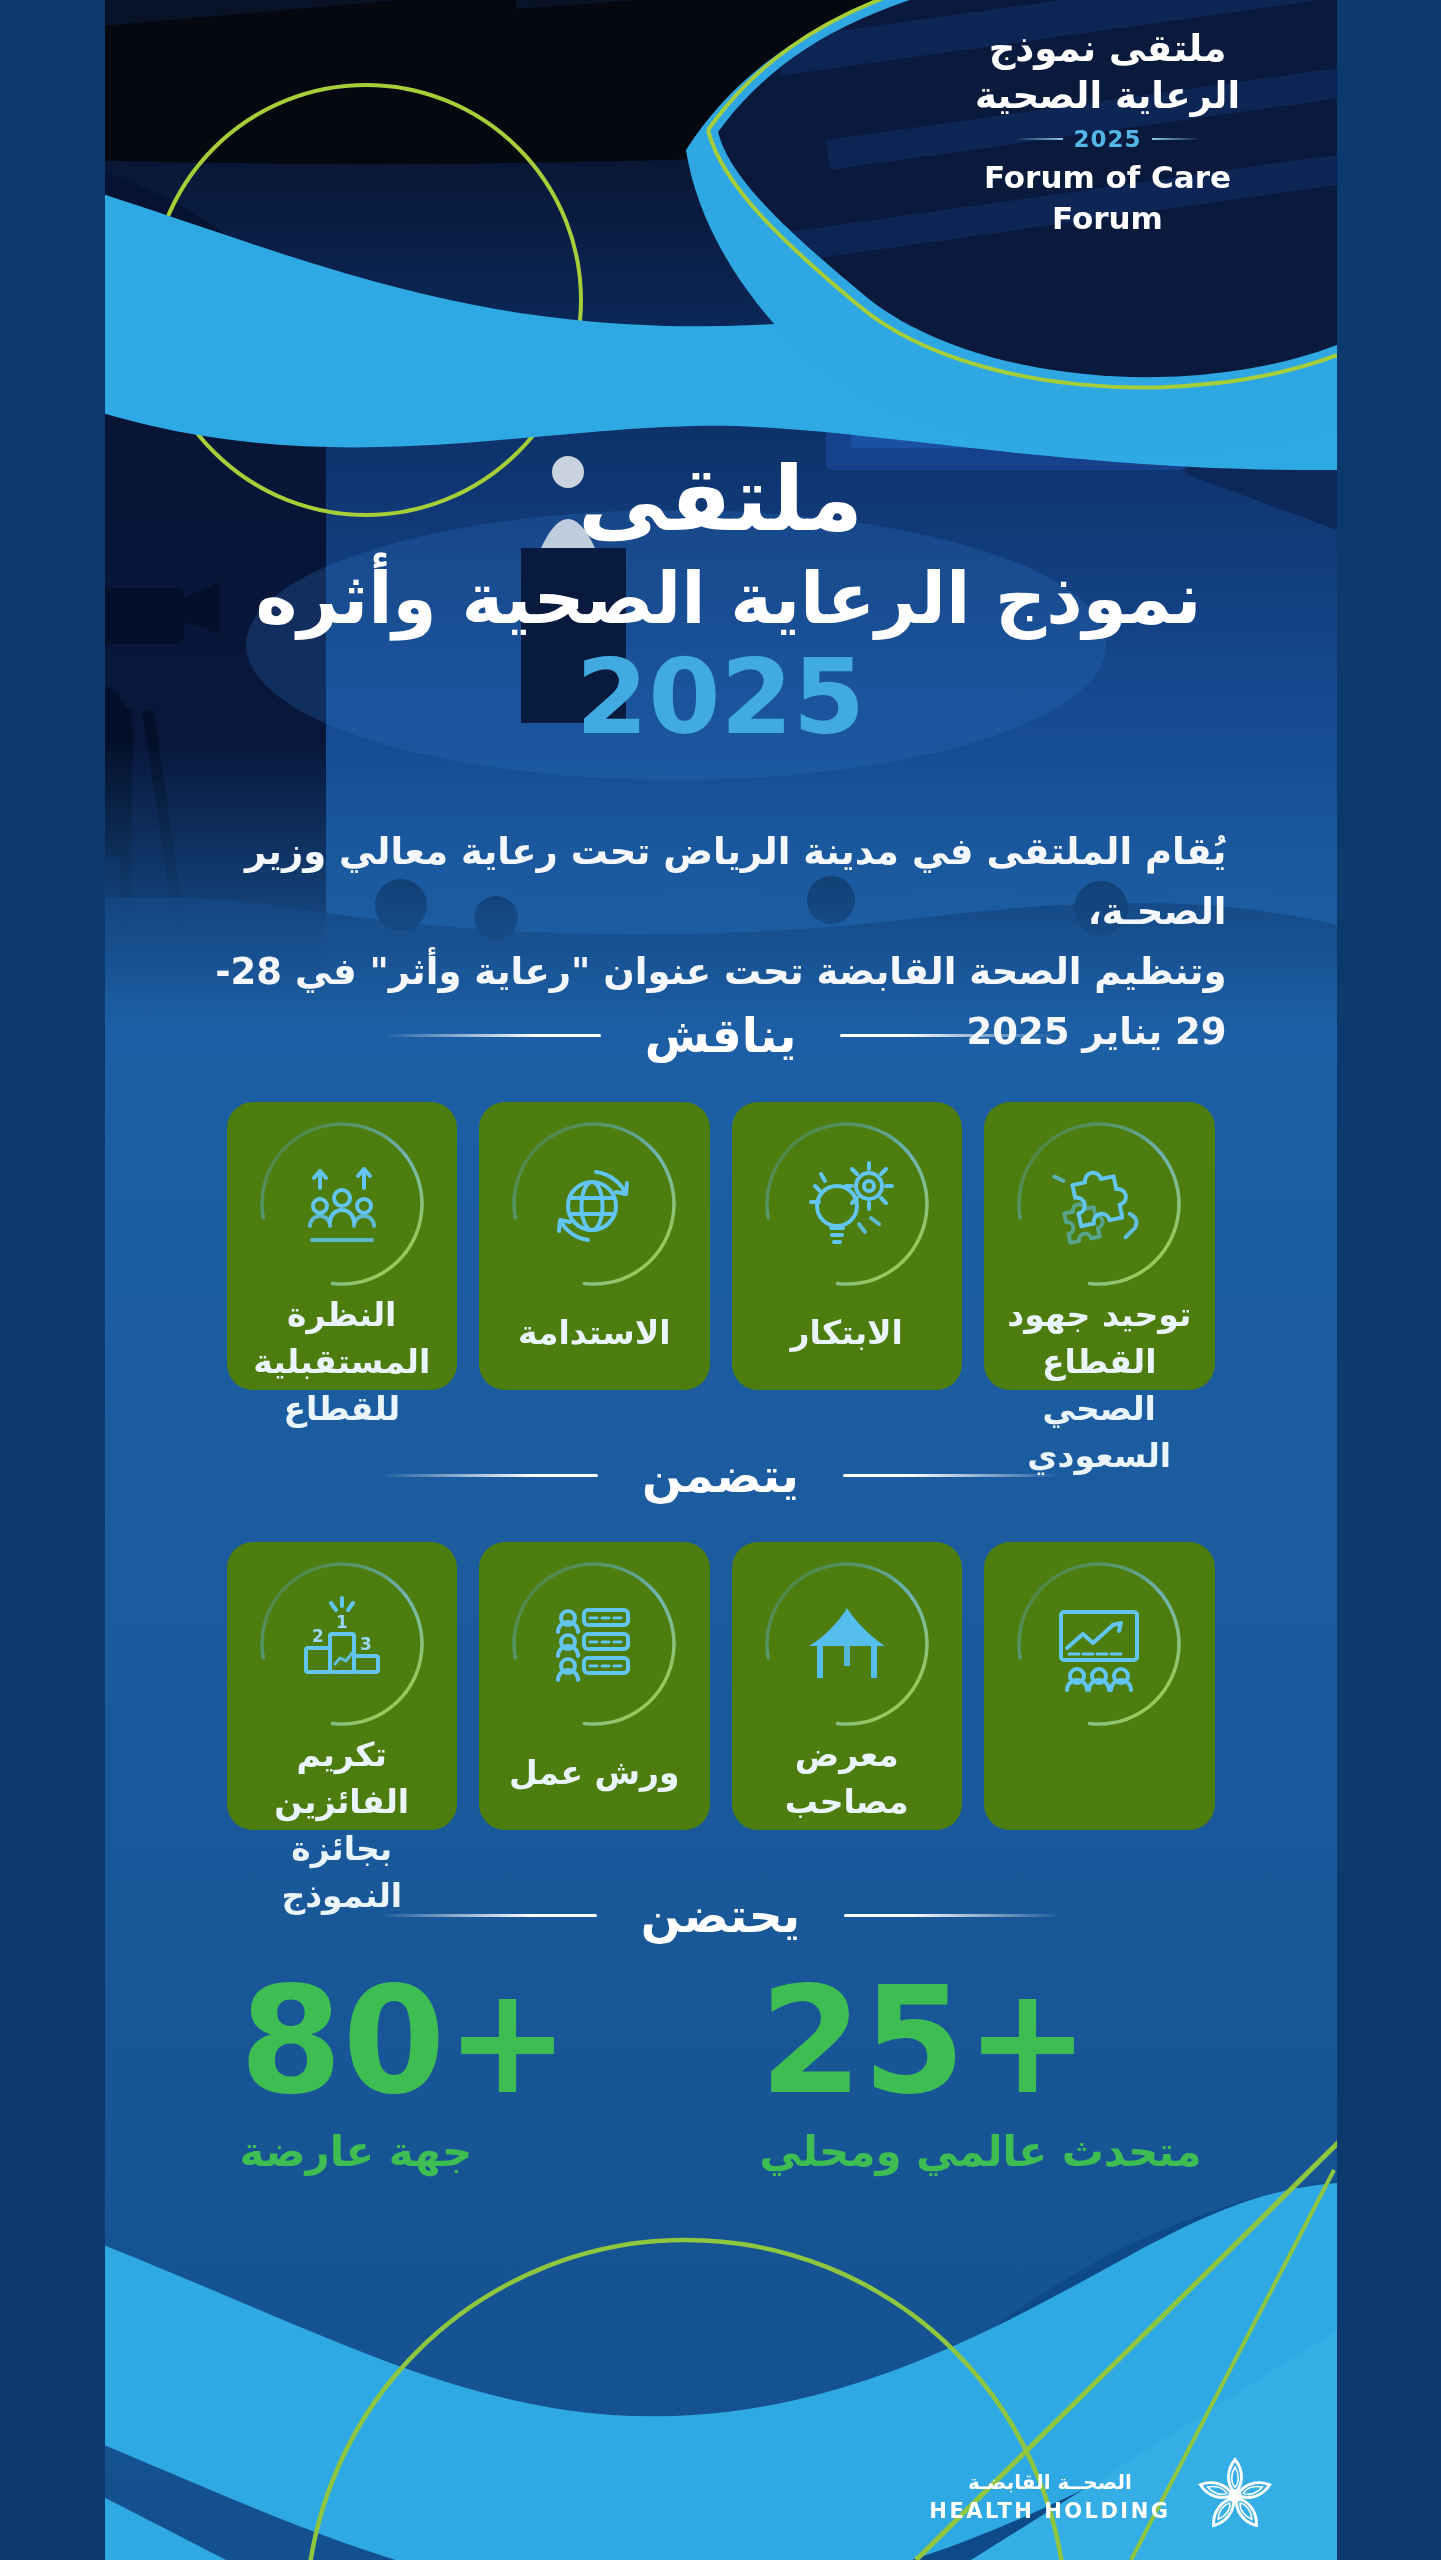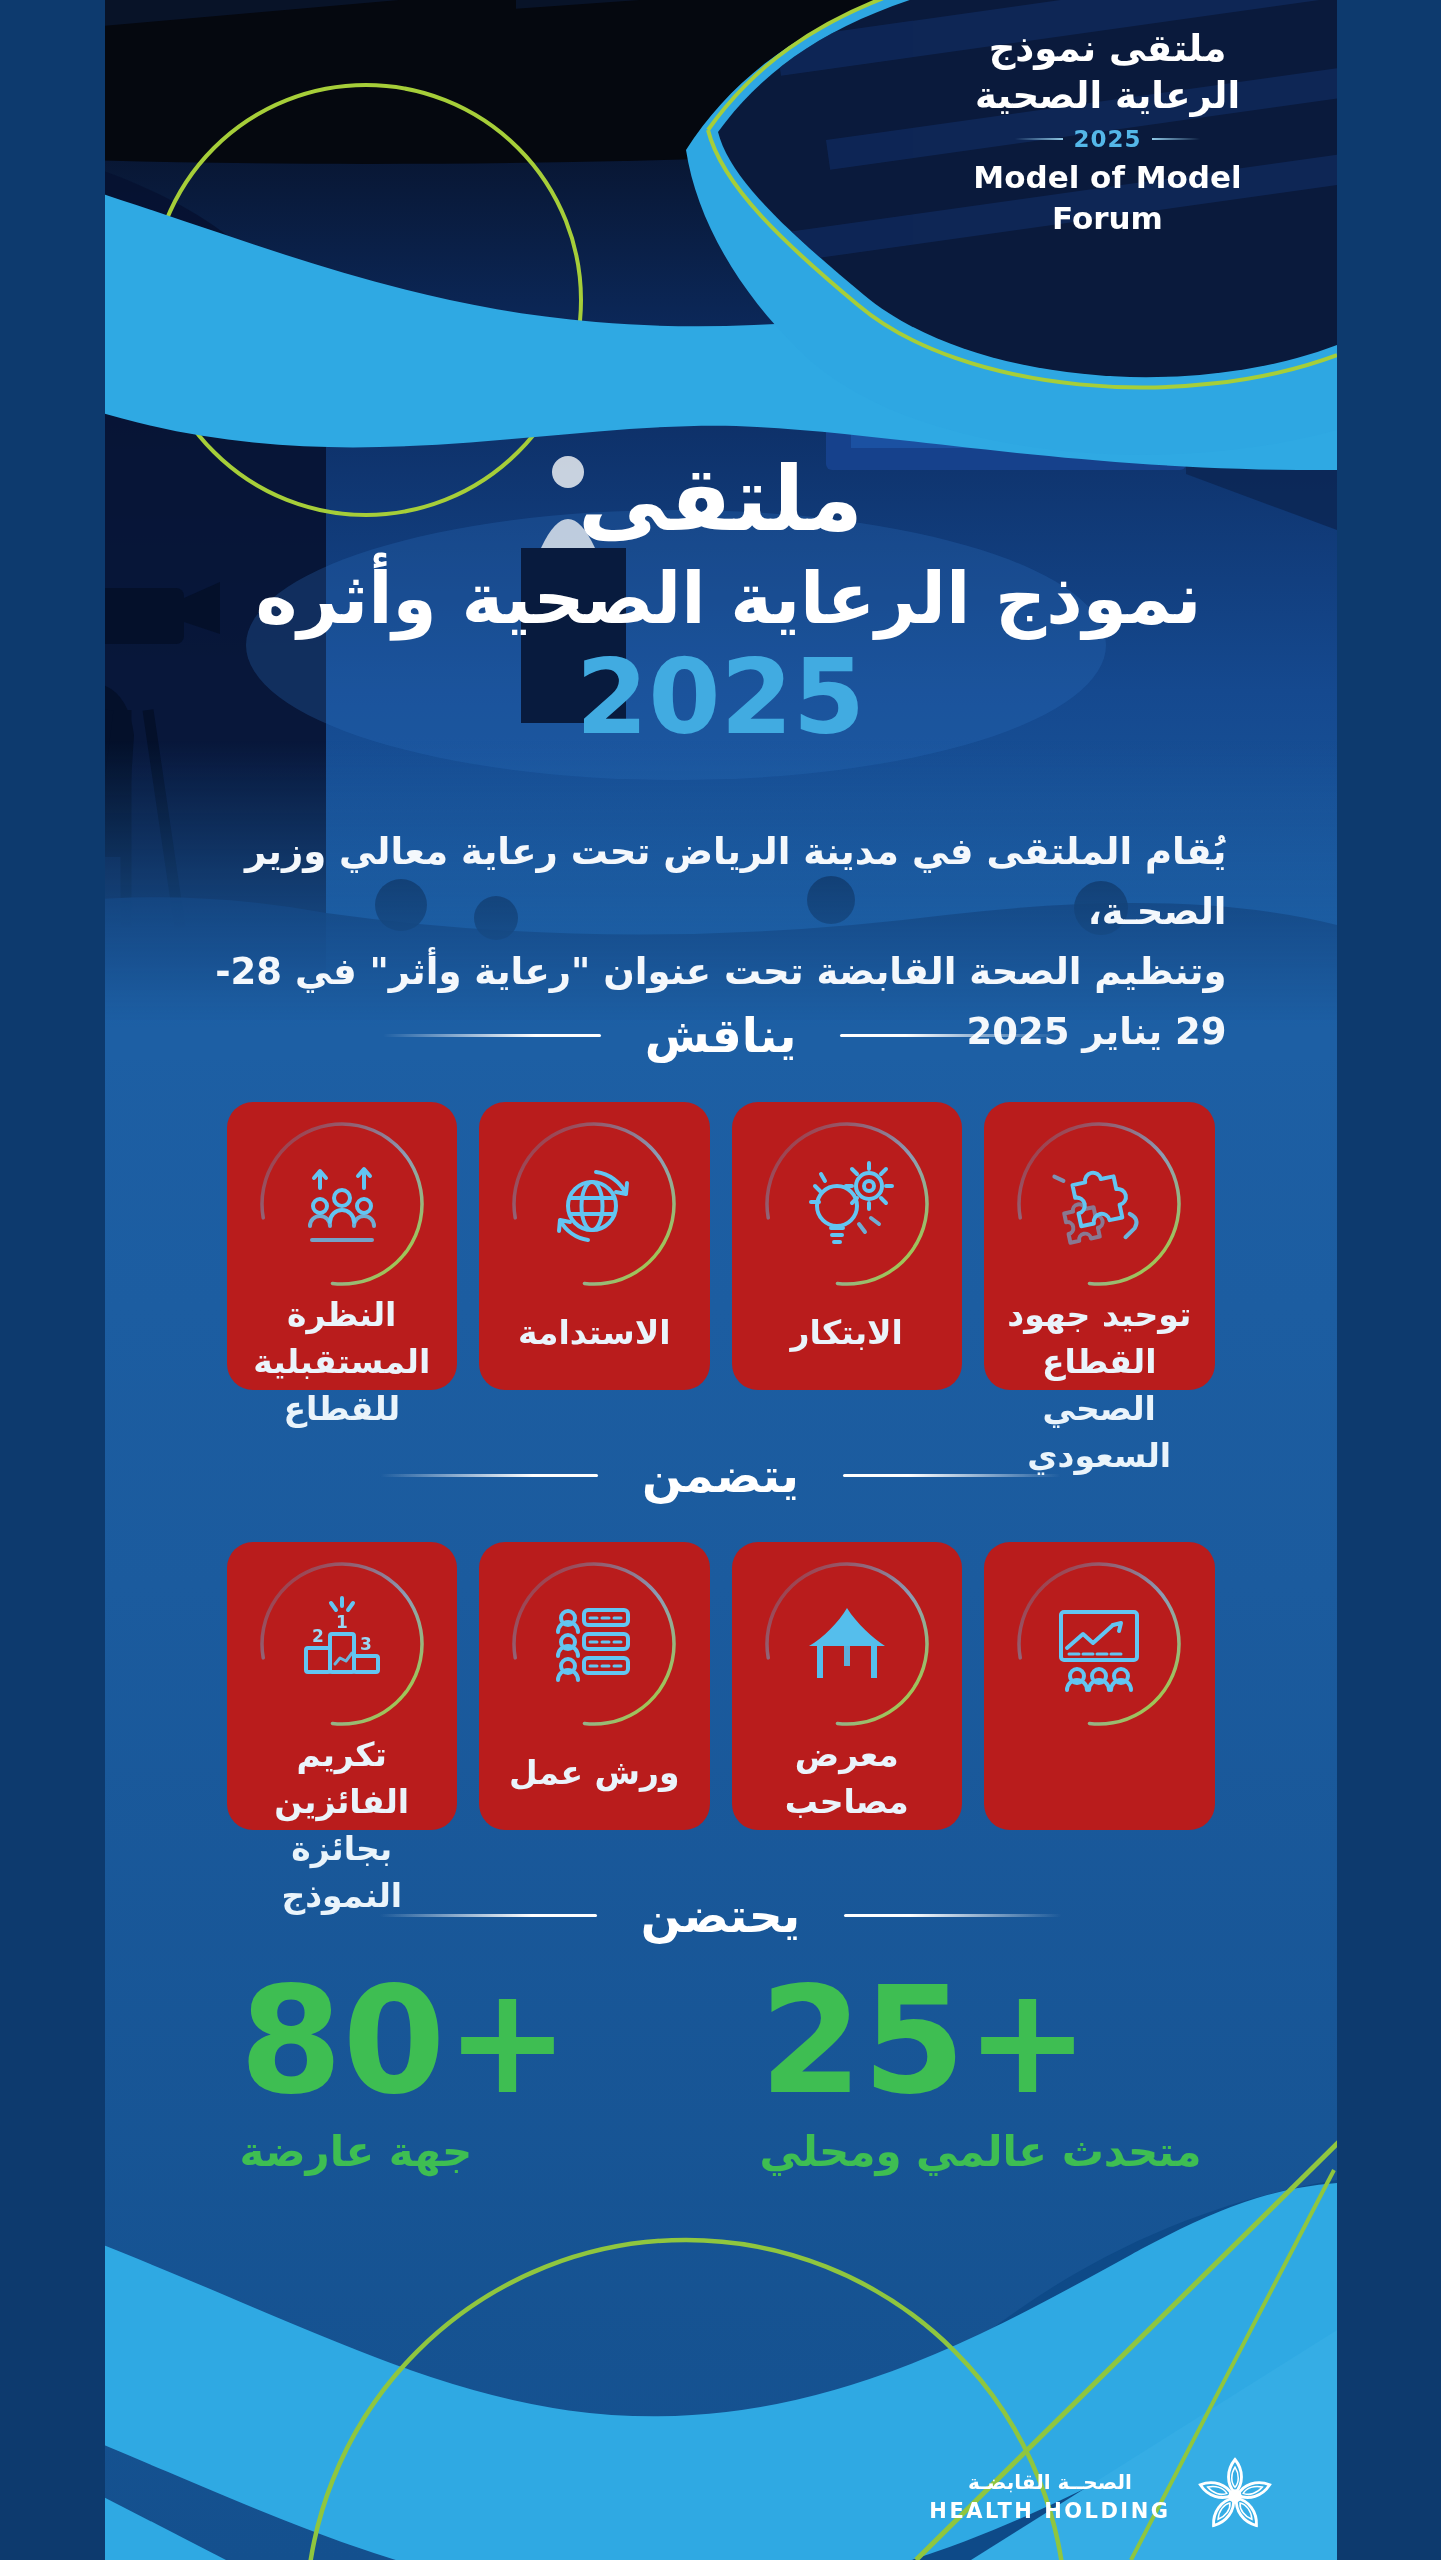--- a/index.html
+++ b/index.html
@@ -36,21 +36,21 @@
   .sh-line.fade-right{background:linear-gradient(to left,rgba(255,255,255,0),#fff 70%);}
   .sh-line.fade-left{background:linear-gradient(to right,rgba(255,255,255,0),#fff 70%);}
   #header-discusses{top:1008px;}
   #header-includes{top:1448px;}
   #header-hosts{top:1888px;}
 
   
   .cards-row{position:absolute;left:122px;right:122px;display:flex;gap:22px;}
   #row-discusses{top:1102px;}
   #row-includes{top:1542px;}
-  .card{flex:1;height:288px;background:#b91c1c;border-radius:26px;display:flex;flex-direction:column;
+  .card{flex:1;height:288px;background:#4d7c0f;border-radius:26px;display:flex;flex-direction:column;
     align-items:center;padding:14px 12px 16px;box-sizing:border-box;}
   .icon-wrap{position:relative;width:176px;height:176px;flex:0 0 auto;}
   svg.arc{position:absolute;inset:0;width:176px;height:176px;}
   svg.ic{position:absolute;left:28px;top:28px;width:120px;height:120px;}
   .card-label{flex:1;display:flex;align-items:center;justify-content:center;text-align:center;
     color:#EAF4FB;font-size:33px;font-weight:bold;line-height:1.42;padding:0 4px;}
 
   
   .stats-row{position:absolute;top:1966px;left:0;right:0;display:flex;justify-content:center;
     align-items:flex-start;gap:150px;color:#3EBE52;}
@@ -155,21 +155,21 @@
   </svg>
 
   <div class="corner-logo">
     <div class="cl-ar">ملتقى نموذج</div>
     <div class="cl-ar">الرعاية الصحية</div>
     <div class="cl-year-row">
       <span class="cl-line l"></span>
       <span class="cl-year">2025</span>
       <span class="cl-line r"></span>
     </div>
-    <div class="cl-en">Model of Model</div>
+    <div class="cl-en">Forum of Care</div>
     <div class="cl-en">Forum</div>
   </div>
 
   <div class="title">
     <div class="t1">ملتقى</div>
     <div class="t2">نموذج الرعاية الصحية وأثره</div>
     <div class="t-year">2025</div>
   </div>
 
   <div class="subtitle">

